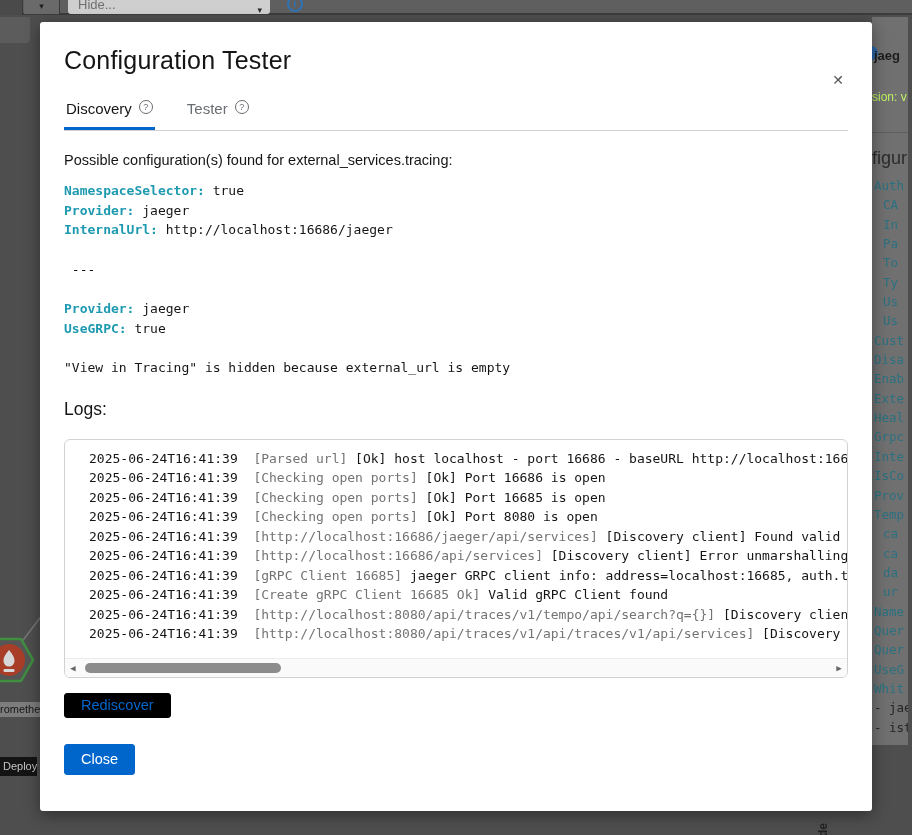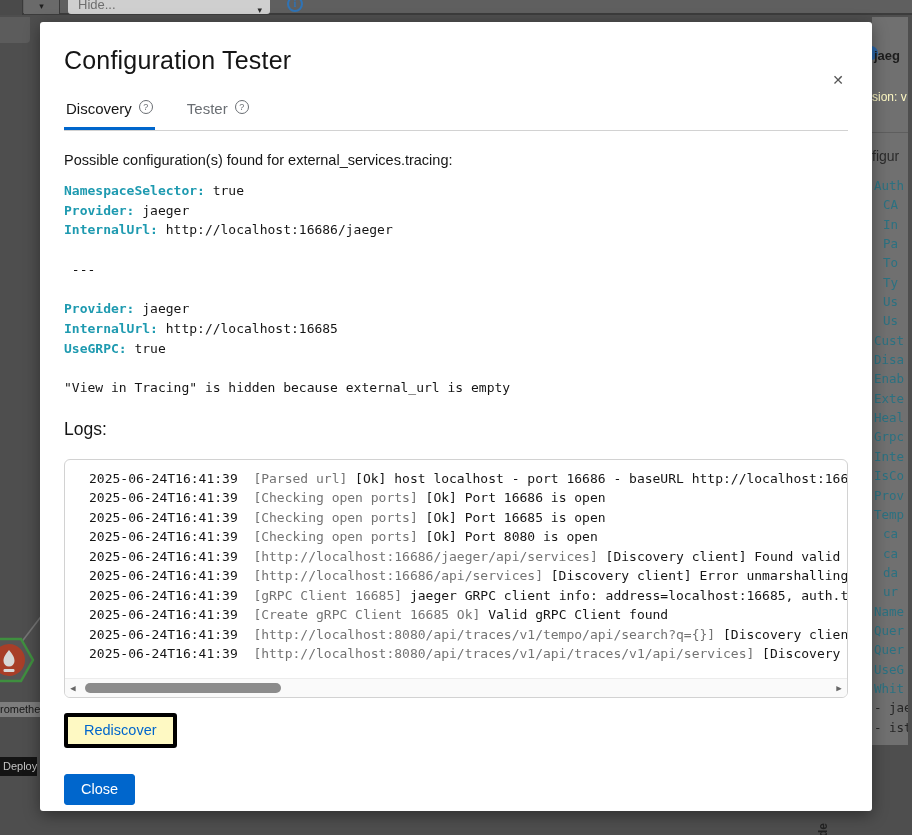--- a/index.html
+++ b/index.html
@@ -37,24 +37,24 @@
   .bg-vert-label span { display:inline-block; transform:rotate(-90deg) translateX(-8px);
     color:#222; font-size:12px; font-weight:bold; }
 
   
   .bg-right { position:absolute; left:872px; top:17px; width:36px; height:728px;
     background:#707070; overflow:hidden; }
   .bg-right-app { position:absolute; left:2px; top:31px; color:#1d1d1d; font-size:13px;
     font-weight:bold; white-space:nowrap; }
   .bg-right-dot { position:absolute; left:-8px; top:29px; width:14px; height:14px;
     border-radius:50%; background:#2a66a8; }
-  .bg-right-version { position:absolute; left:0px; top:73px; color:#fef9c3; font-size:12px;
+  .bg-right-version { position:absolute; left:0px; top:73px; color:#bef264; font-size:12px;
     white-space:nowrap; }
   .bg-right-hr { position:absolute; left:0; top:115px; width:40px; height:1px; background:#5e5e5e; }
-  .bg-right-heading { position:absolute; left:0px; top:131px; color:#2b2b2b; font-size:14px;
+  .bg-right-heading { position:absolute; left:0px; top:131px; color:#2b2b2b; font-size:18px;
     white-space:nowrap; }
   .bg-right-list { position:absolute; left:2px; top:159px; width:60px;
     font-family:"DejaVu Sans Mono","Liberation Mono",monospace; font-size:12.5px; }
   .bg-frag { height:19.35px; line-height:19.35px; color:#2b7181; white-space:pre; }
   .bg-frag.ind { padding-left:9px; }
   .bg-frag.dark { color:#262626; }
 
   
   .modal { position:absolute; left:40px; top:22px; width:832px; height:789px;
     background:#ffffff; border-radius:3px; box-shadow:0 4px 16px rgba(0,0,0,.4);
@@ -89,22 +89,22 @@
   .log-tag { color:#737373; }
 
   .hscrollbar { position:absolute; left:0; right:0; bottom:0; height:19px;
     background:#fafafa; border-top:1px solid #ececec; }
   .hscroll-arrow { position:absolute; top:0; width:16px; height:18px; color:#666;
     font-size:9px; text-align:center; line-height:18px; cursor:pointer; }
   .hscroll-arrow.left { left:0; } .hscroll-arrow.right { right:0; }
   .hscroll-thumb { position:absolute; left:20px; top:4px; width:196px; height:10px;
     border-radius:5px; background:#8c8c8c; cursor:grab; }
 
-  .btn-rediscover { display:block; margin-top:15px; padding:0 16px; height:35px;
-    background:#fef9c3; border:4px solid #000000; border-radius:3px; color:#0066cc;
+  .btn-rediscover { display:block; margin-top:15px; padding:0 16px; height:25px;
+    background:#000000; border:1px solid #000000; border-radius:3px; color:#0066cc;
     font-size:14.5px; font-family:inherit; cursor:pointer; }
   .btn-close { display:block; margin-top:26px; padding:0 16px; height:31px;
     background:#0066cc; border:1px solid #0066cc; border-radius:3px; color:#fff;
     font-size:14.5px; font-family:inherit; cursor:pointer; }
 </style>
 </head>
 <body>
 
 <div class="bg">
   <div class="bg-topbar">
@@ -194,21 +194,20 @@
   <div class="intro">Possible configuration(s) found for external_services.tracing:</div>
 
   <div class="config-block" id="config-block">
       <div class="config-line"><span class="yaml-key">NamespaceSelector:</span> true</div>
       <div class="config-line"><span class="yaml-key">Provider:</span> jaeger</div>
       <div class="config-line"><span class="yaml-key">InternalUrl:</span> http://localhost:16686/jaeger</div>
       <div class="config-line">&nbsp;</div>
       <div class="config-line"> ---</div>
       <div class="config-line">&nbsp;</div>
       <div class="config-line"><span class="yaml-key">Provider:</span> jaeger</div>
-      <div class="config-line"><span class="yaml-key">InternalUrl:</span> http://localhost:16685</div>
       <div class="config-line"><span class="yaml-key">UseGRPC:</span> true</div>
       <div class="config-line">&nbsp;</div>
       <div class="config-line">"View in Tracing" is hidden because external_url is empty</div>
     </div>
 
   <div class="logs-heading">Logs:</div>
 
   <div class="logs-box">
     <div id="log-lines">
         <div class="log-line">2025-06-24T16:41:39  <span class="log-tag">[Parsed url]</span> [Ok] host localhost - port 16686 - baseURL http://localhost:16686</div>

